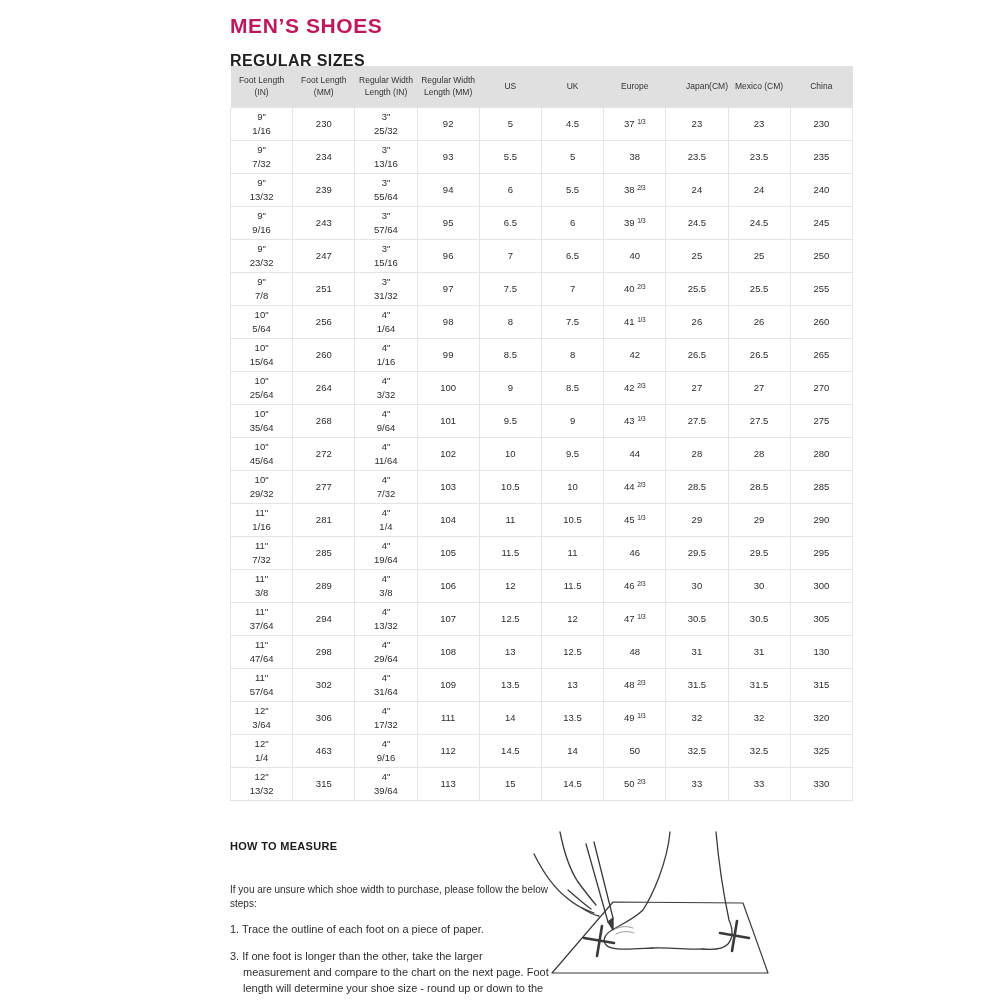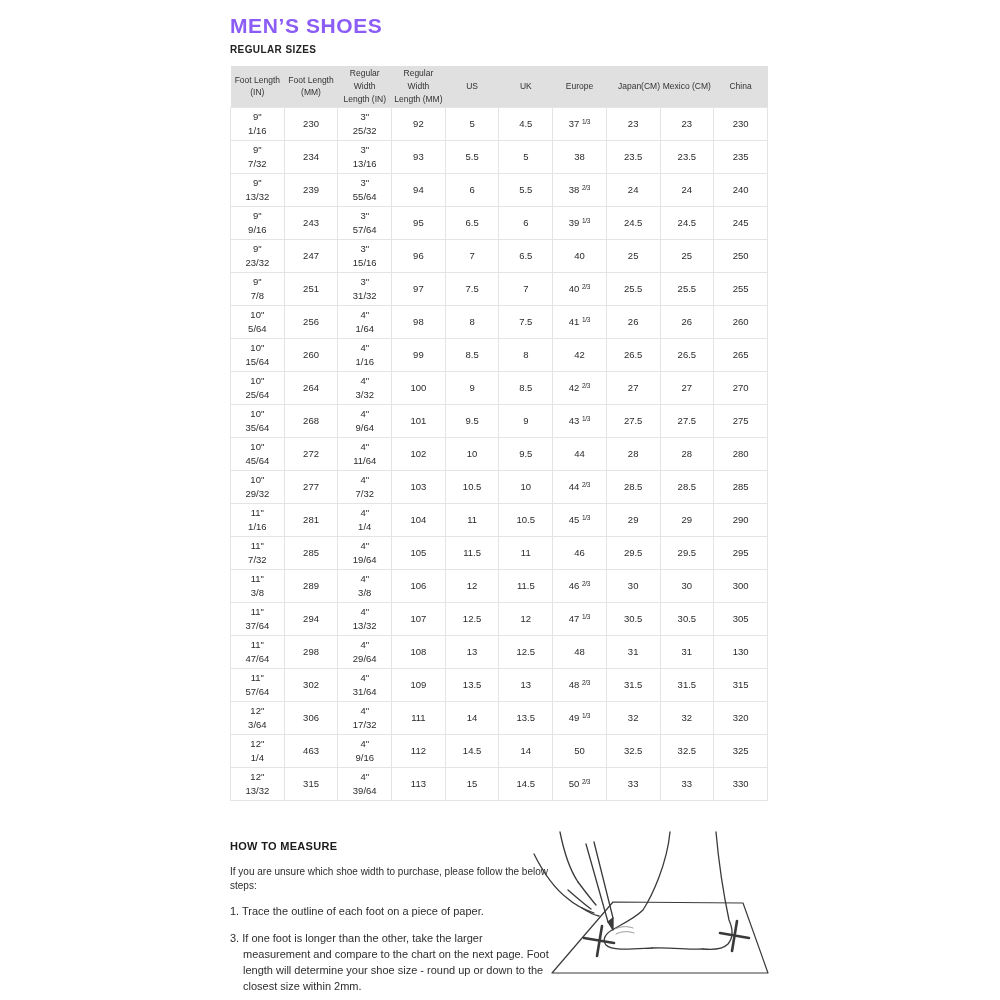--- a/index.html
+++ b/index.html
@@ -1,34 +1,34 @@
 <!DOCTYPE html>
 <html><head>
 <meta charset="utf-8">
 <style>
   * { box-sizing: border-box; margin: 0; padding: 0; }
   html, body { width: 1000px; height: 1000px; background: #ffffff; overflow: hidden; }
   body { font-family: "Liberation Sans", sans-serif; color: #2e2e2e; position: relative; }
 
   .page-header { position: absolute; left: 230px; top: 14px; }
-  .page-title { font-size: 21px; font-weight: 700; letter-spacing: 0.6px; color: #8b5cf6; }
-  .page-subtitle { font-size: 10px; font-weight: 700; letter-spacing: 0.4px; color: #222; margin-top: 6px; }
-
-  .size-table { position: absolute; left: 230px; top: 66px; width: 538px;
+  .page-title { font-size: 21px; font-weight: 700; letter-spacing: 0.6px; color: #be185d; }
+  .page-subtitle { font-size: 16px; font-weight: 700; letter-spacing: 0.4px; color: #222; margin-top: 14px; }
+
+  .size-table { position: absolute; left: 230px; top: 66px; width: 623px;
                 border-collapse: collapse; table-layout: fixed; }
   .size-table thead th { background: #e0e0e0; height: 41px; font-size: 8.5px; font-weight: 400;
                          color: #333; text-align: center; vertical-align: middle;
                          white-space: pre-line; line-height: 1.5; border: none; }
   .size-table tbody td { height: 33px; border: 1px solid #e4e4e4; background: #fff;
                          text-align: center; vertical-align: middle; font-size: 9.5px;
                          color: #2b2b2b; line-height: 1.45; }
   .size-table tbody td sup { font-size: 6.5px; line-height: 0; vertical-align: 3px; letter-spacing: -0.3px; }
 
   .measure-section { position: absolute; left: 230px; top: 840px; width: 322px; }
-  .measure-heading { font-size: 11px; font-weight: 700; letter-spacing: 0.3px; color: #1a1a1a; margin-bottom: 13px; }
+  .measure-heading { font-size: 11px; font-weight: 700; letter-spacing: 0.3px; color: #1a1a1a; margin-bottom: 31px; }
   .measure-intro { font-size: 10px; line-height: 1.4; margin-bottom: 11px; color: #2e2e2e; }
   .measure-step { font-size: 11px; line-height: 1.45; margin-bottom: 11px; color: #2e2e2e;
                   padding-left: 13px; text-indent: -13px; }
 
   .illustration { position: absolute; left: 520px; top: 826px; width: 272px; height: 174px; }
   .illustration svg { display: block; width: 100%; height: 100%; }
 </style>
 </head>
 <body>
 

